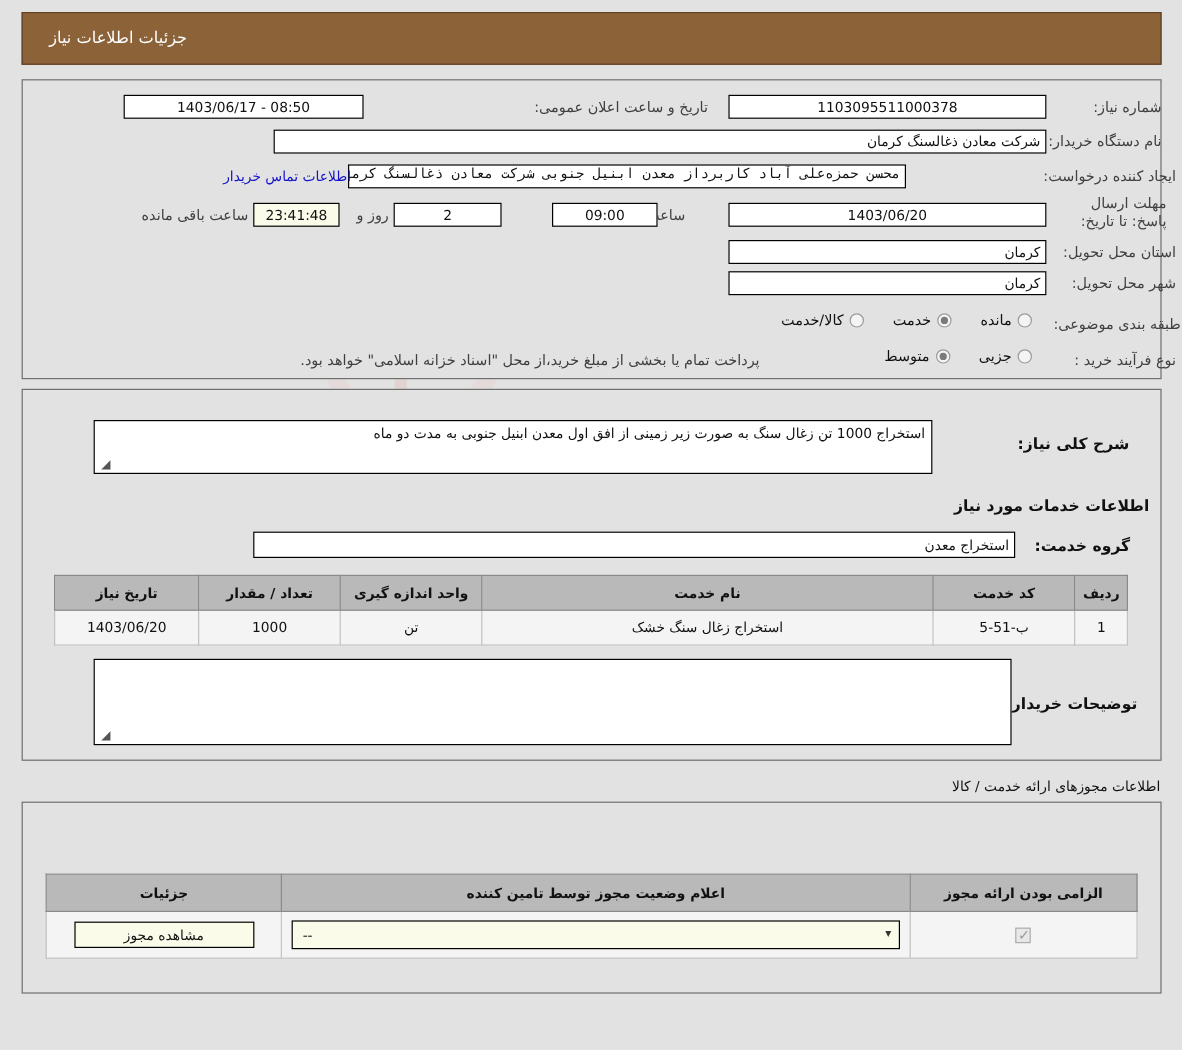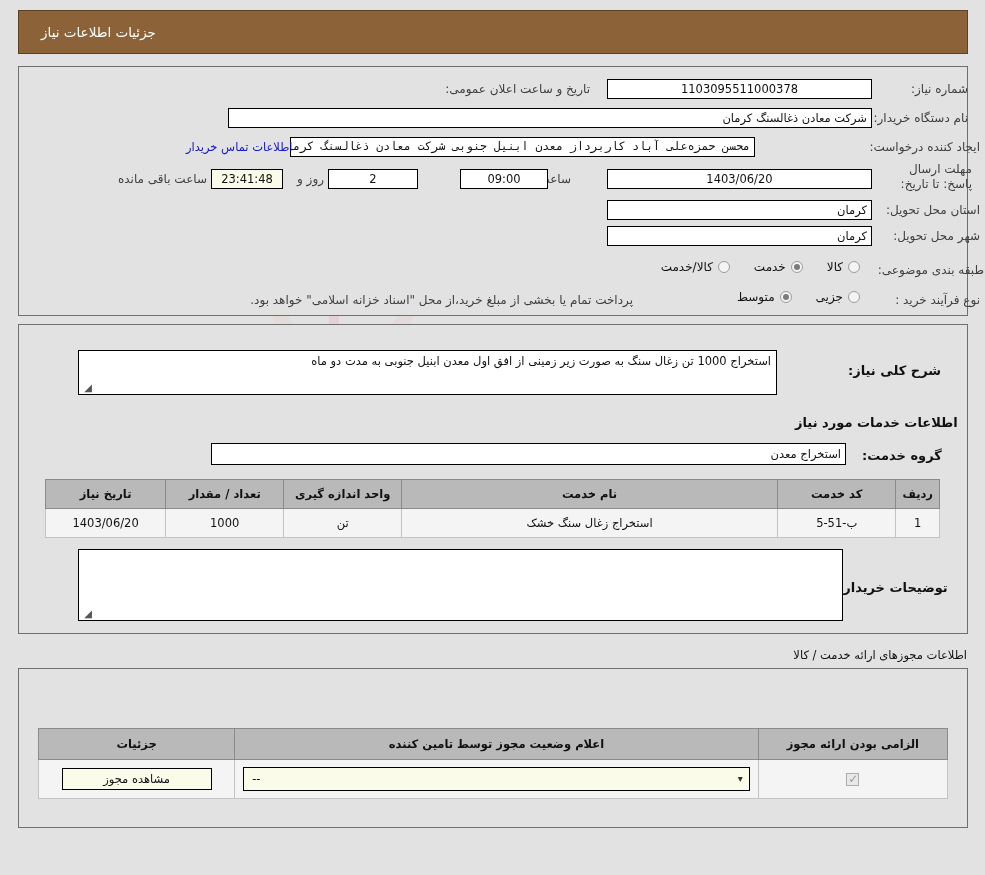--- a/index.html
+++ b/index.html
@@ -173,20 +173,21 @@
       <path d="M66 4 L66 96 M48 74 L66 104 L84 74" fill="none" stroke="#e3bcbc" stroke-width="10" opacity=".8"></path>
     </svg>
   </div>
 
   <div class="panel panel-top"></div>
 
   <div class="rlabel" style="left:880px;top:82px;width:88px;">شماره نیاز:</div>
   <div class="fld" style="position:absolute;left:607px;top:79px;width:265px;">1103095511000378</div>
 
   <div class="rlabel" style="left:410px;top:82px;width:180px;">تاریخ و ساعت اعلان عمومی:</div>
+  <div class="fld" style="position:absolute;left:103px;top:79px;width:200px;">08:50 - 1403/06/17</div>
 
   <div class="rlabel" style="left:880px;top:111px;width:88px;">نام دستگاه خریدار:</div>
   <div class="fld right" style="position:absolute;left:228px;top:108px;width:644px;">شرکت معادن ذغالسنگ کرمان</div>
 
   <div class="rlabel" style="left:880px;top:140px;width:100px;">ایجاد کننده درخواست:</div>
   <div class="fld right" style="position:absolute;left:290px;top:137px;width:465px;font-family:Liberation Mono, monospace;">محسن حمزه‌علی آباد کاربرداز معدن ابنیل جنوبی شرکت معادن ذغالسنگ کرمان</div>
   <a class="link" href="#" style="position:absolute;left:186px;top:140px;">اطلاعات تماس خریدار</a>
 
   <div class="rlabel" style="left:880px;top:162px;width:92px;line-height:15px;white-space:normal;">مهلت ارسال پاسخ: تا تاریخ:</div>
   <div class="fld" style="position:absolute;left:607px;top:169px;width:265px;">1403/06/20</div>
@@ -200,21 +201,21 @@
   <div class="rlabel" style="left:880px;top:203px;width:100px;">استان محل تحویل:</div>
   <div class="fld right" style="position:absolute;left:607px;top:200px;width:265px;">کرمان</div>
 
   <div class="rlabel" style="left:880px;top:229px;width:100px;">شهر محل تحویل:</div>
   <div class="fld right" style="position:absolute;left:607px;top:226px;width:265px;">کرمان</div>
 
   <div class="rlabel" style="left:880px;top:263px;width:104px;">طبقه بندی موضوعی:</div>
   <div class="frow" style="left:560px;top:260px;width:300px;justify-content:flex-start;">
     <span class="radio-group">
       <span class="radio"></span>
-      <span class="rtext">کالا</span>
+      <span class="rtext">مانده</span>
     </span>
     <span class="radio-group">
       <span class="radio on"></span>
       <span class="rtext">خدمت</span>
     </span>
     <span class="radio-group">
       <span class="radio"></span>
       <span class="rtext">کالا/خدمت</span>
     </span>
   </div>

